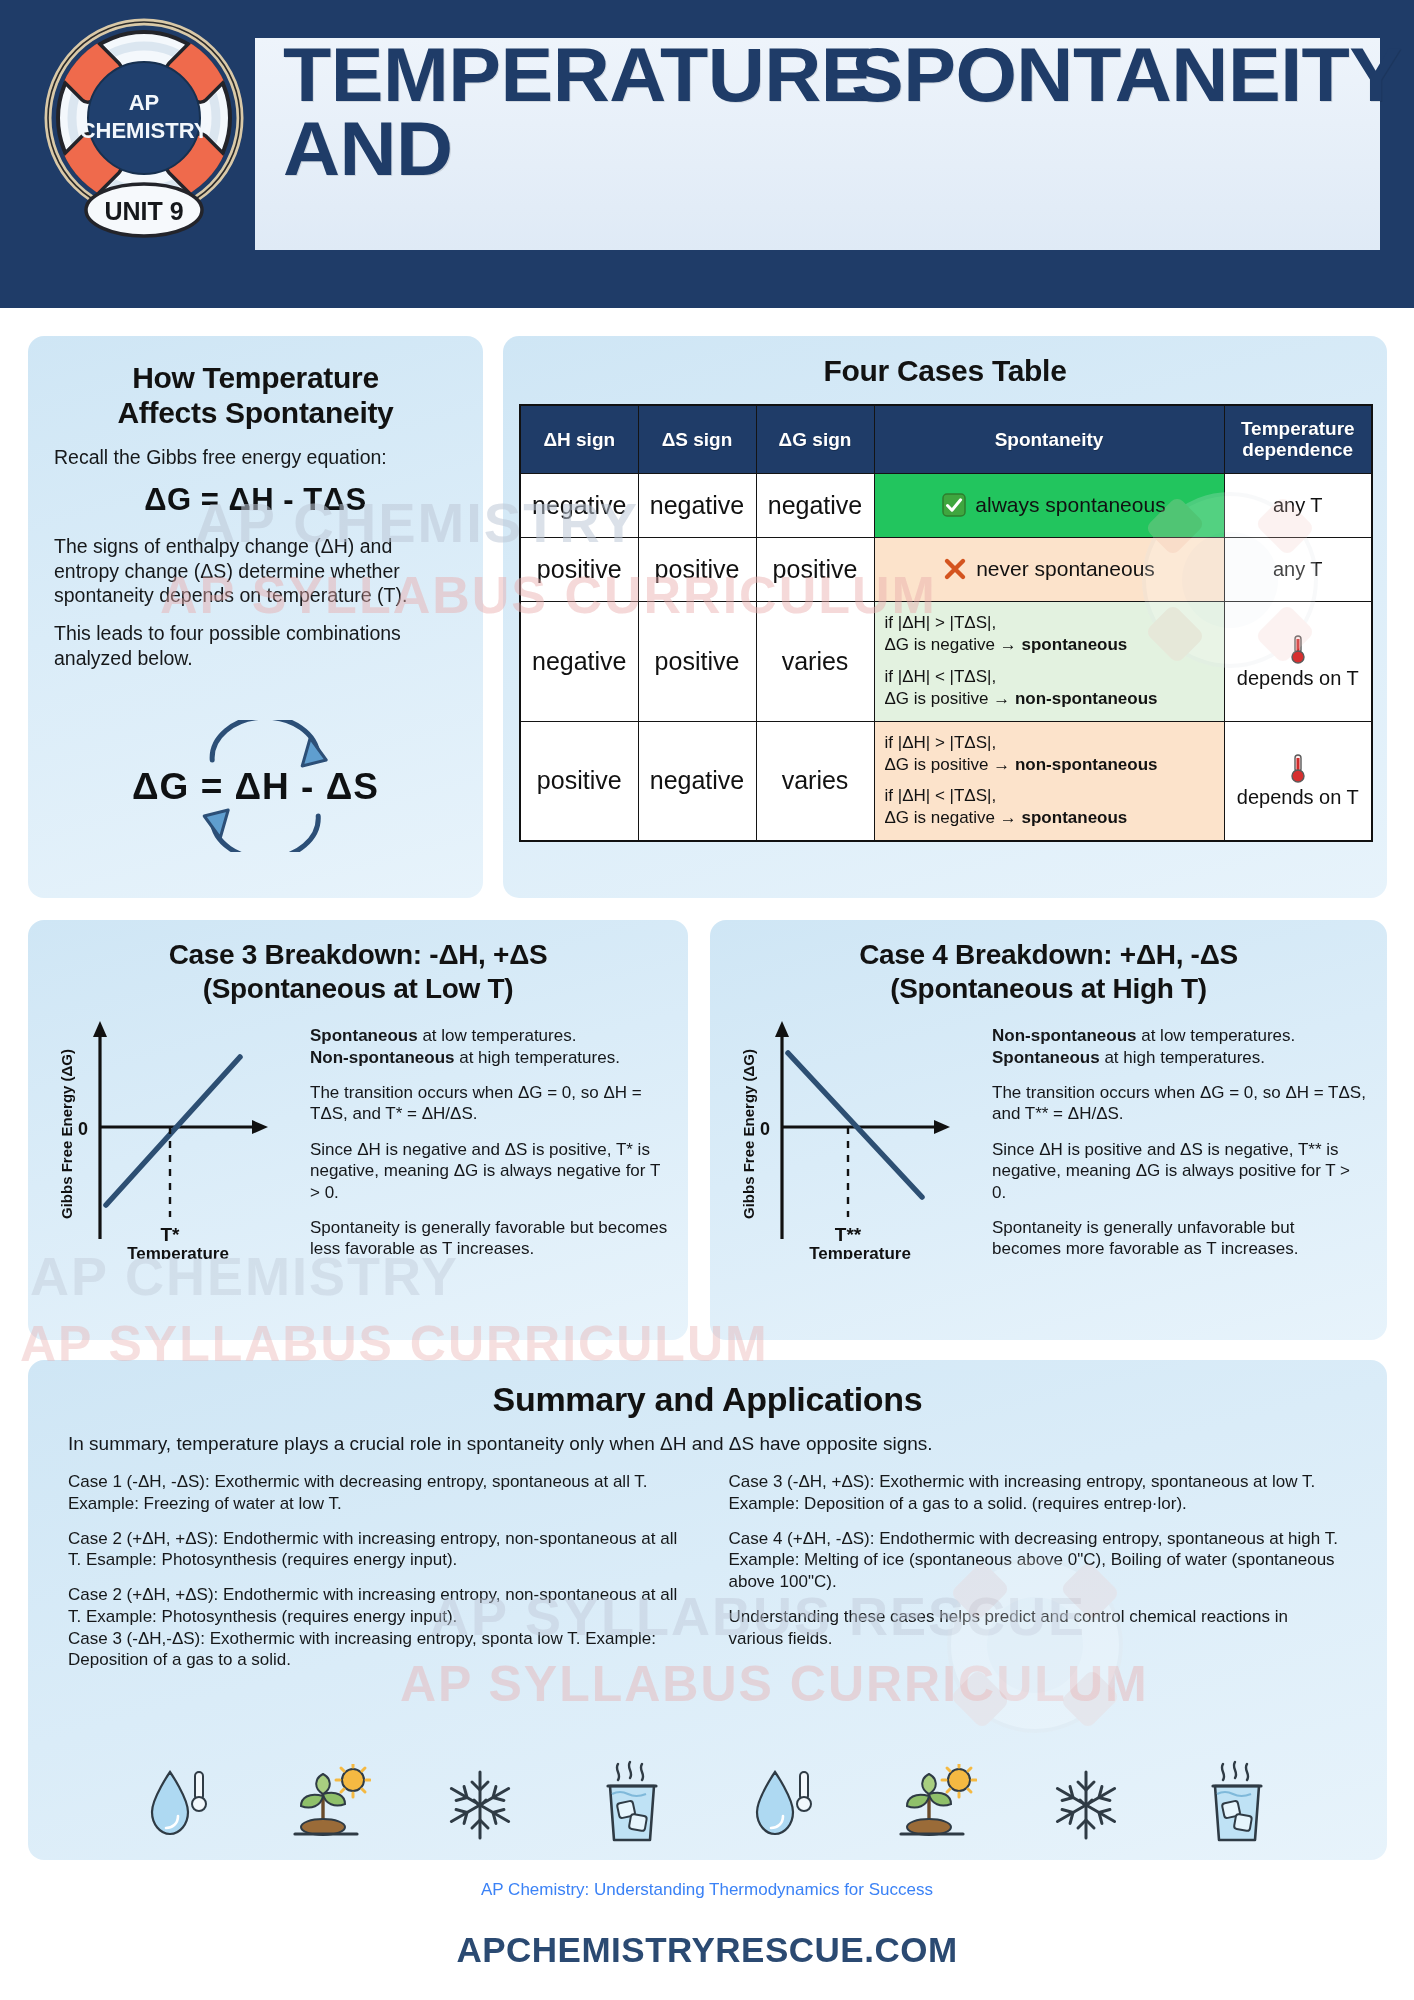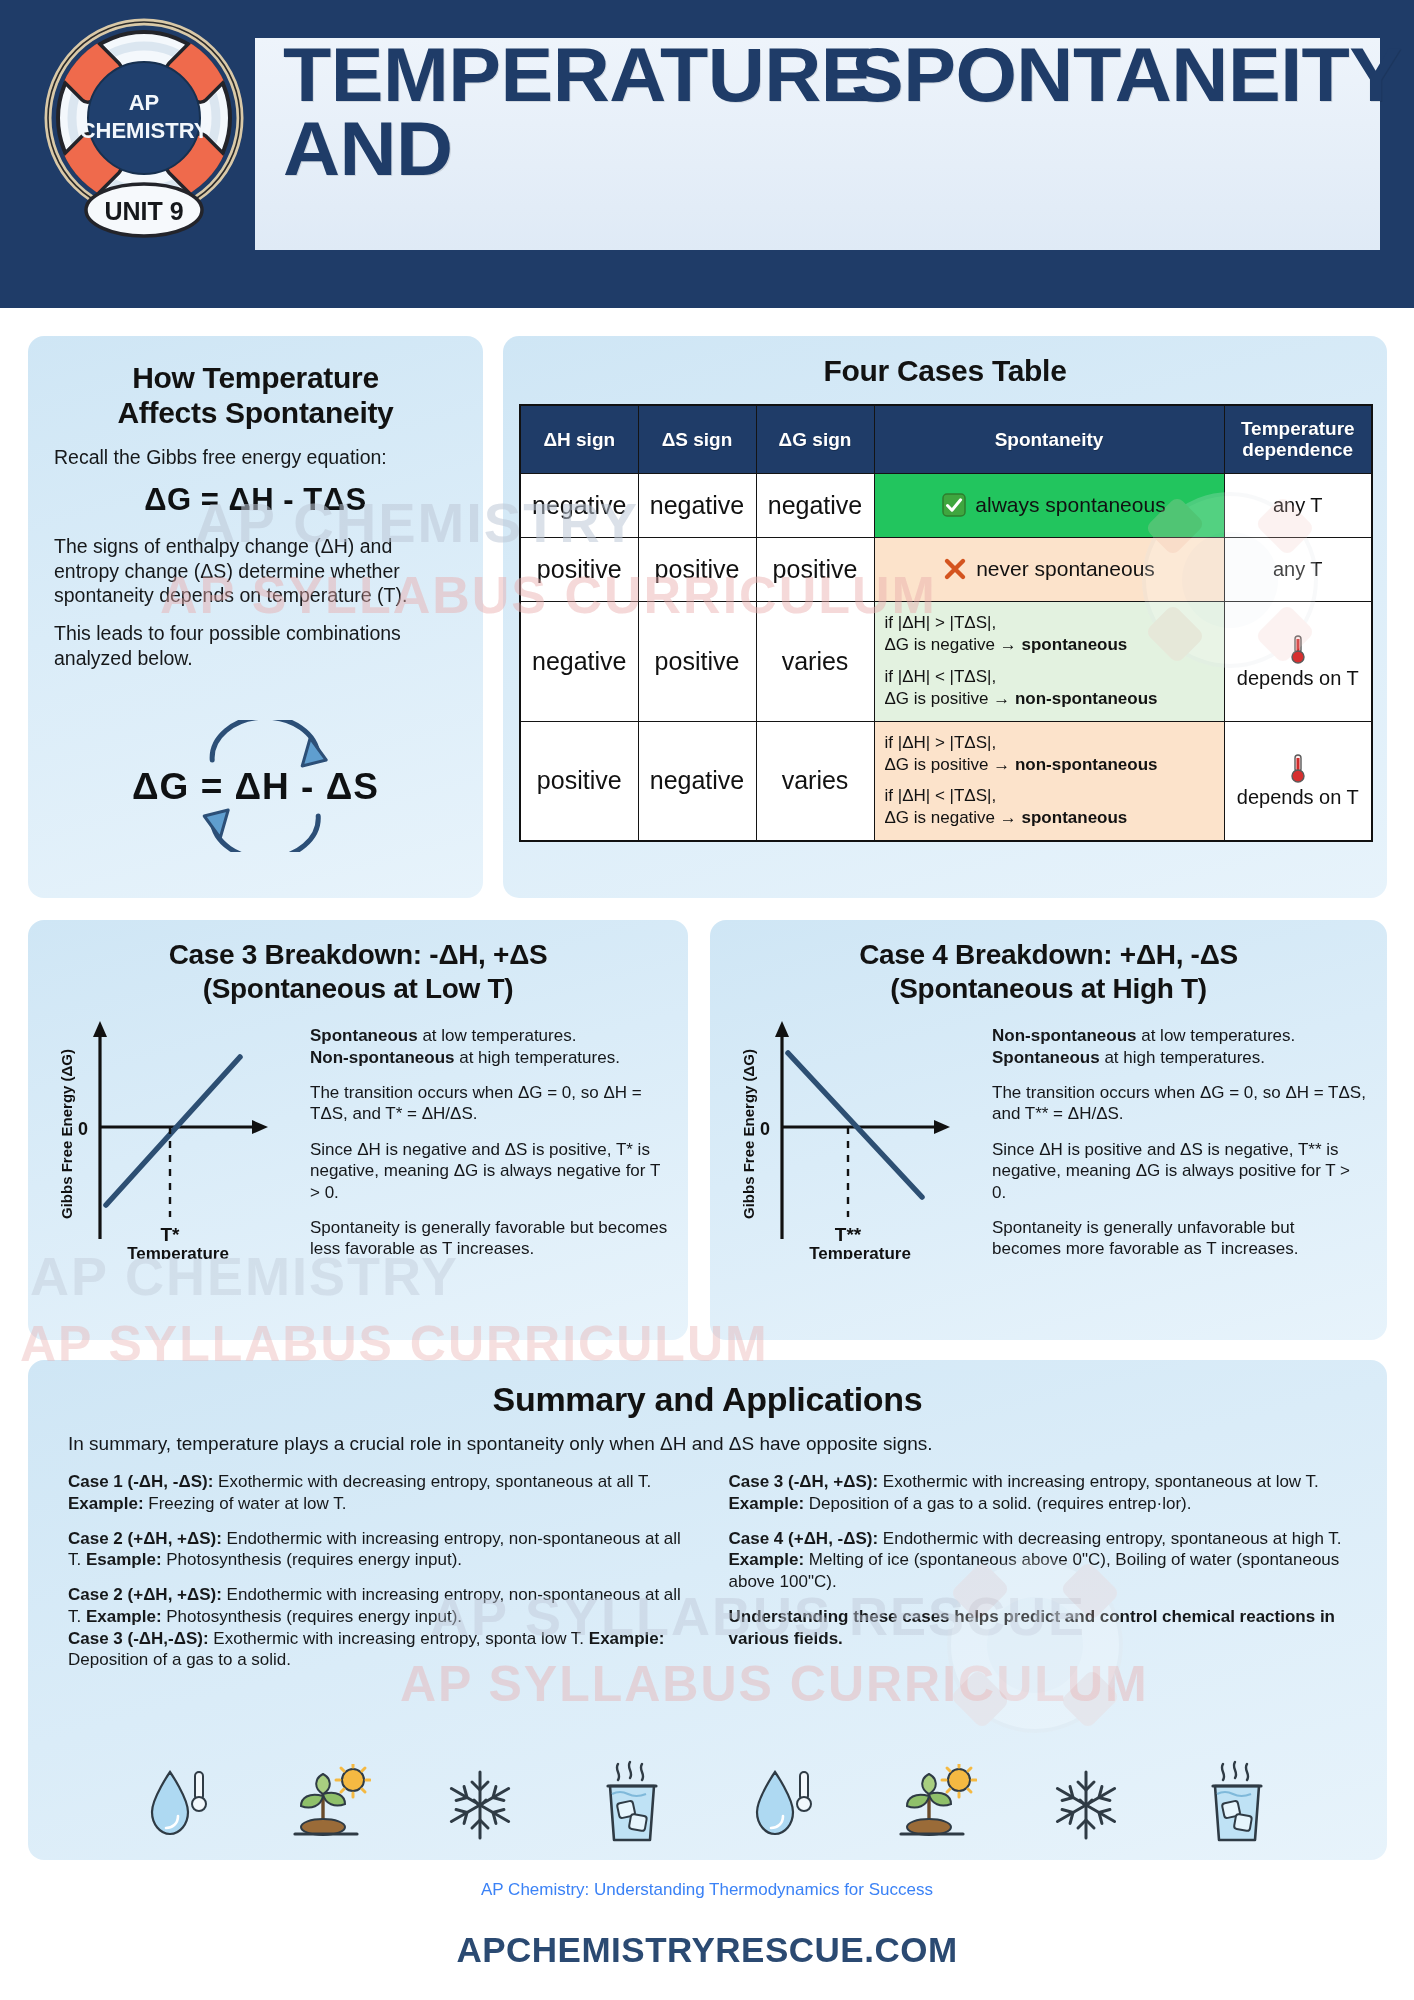--- a/index.html
+++ b/index.html
@@ -110,21 +110,21 @@
   .case-notes b { font-weight: 700; }
 
   
   #summary-panel { left: 28px; top: 1360px; width: 1359px; height: 500px; padding: 20px 26px 0 26px; }
   #summary-panel .panel-title { font-size: 34px; margin-bottom: 14px; }
   .summary-intro { font-size: 19px; color: #15171a; margin-bottom: 16px; padding-left: 14px; }
   .summary-cols { display: flex; gap: 42px; padding: 0 14px; }
   .summary-col { flex: 1; }
   .summary-col p { font-size: 17px; line-height: 1.28; color: #16181a; margin-bottom: 13px; }
   .summary-col p.tight { margin-bottom: 0; }
-  .summary-col b { font-weight: 700; text-align: right; }
+  .summary-col b { font-weight: 400; text-align: right; }
   .icon-row {
     position: absolute; left: 26px; right: 26px; bottom: 16px;
     display: flex; justify-content: space-around; align-items: flex-end;
     padding: 0 48px;
   }
   .icon-cell { width: 96px; height: 86px; display:flex; align-items:flex-end; justify-content:center; }
 
   
   .tagline {
     position: absolute; left: 0; right: 0; top: 1880px;

